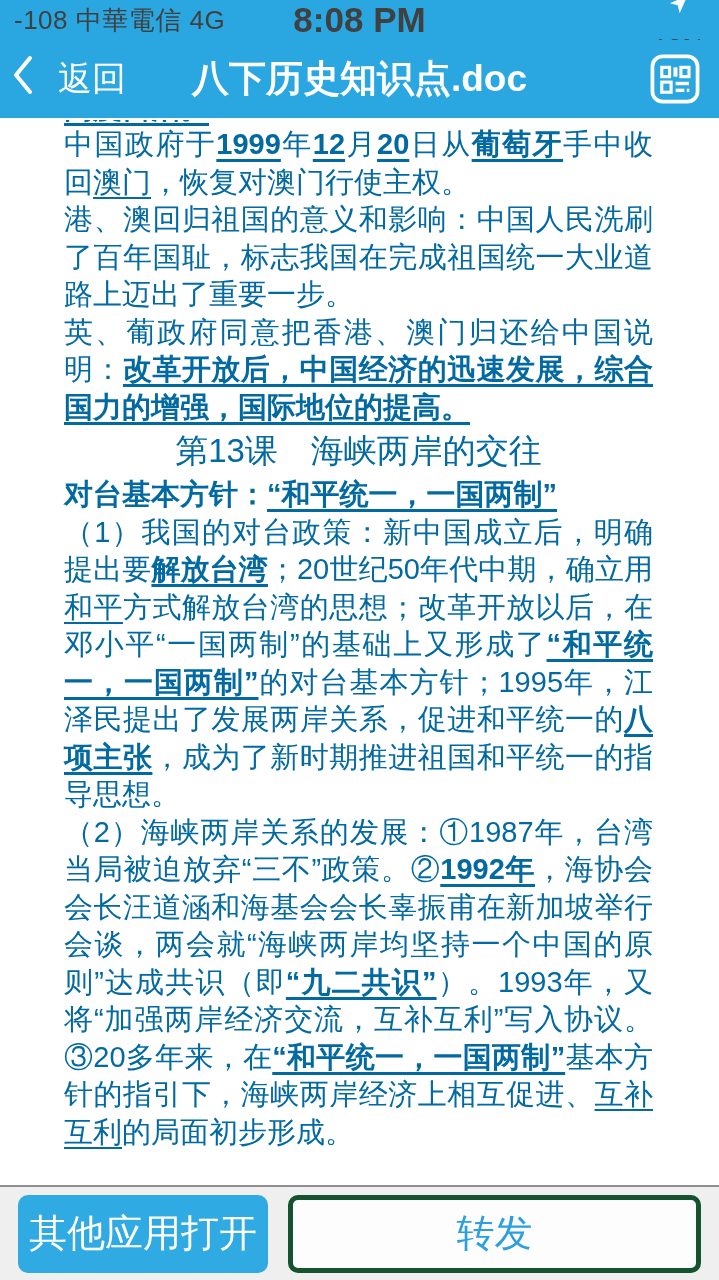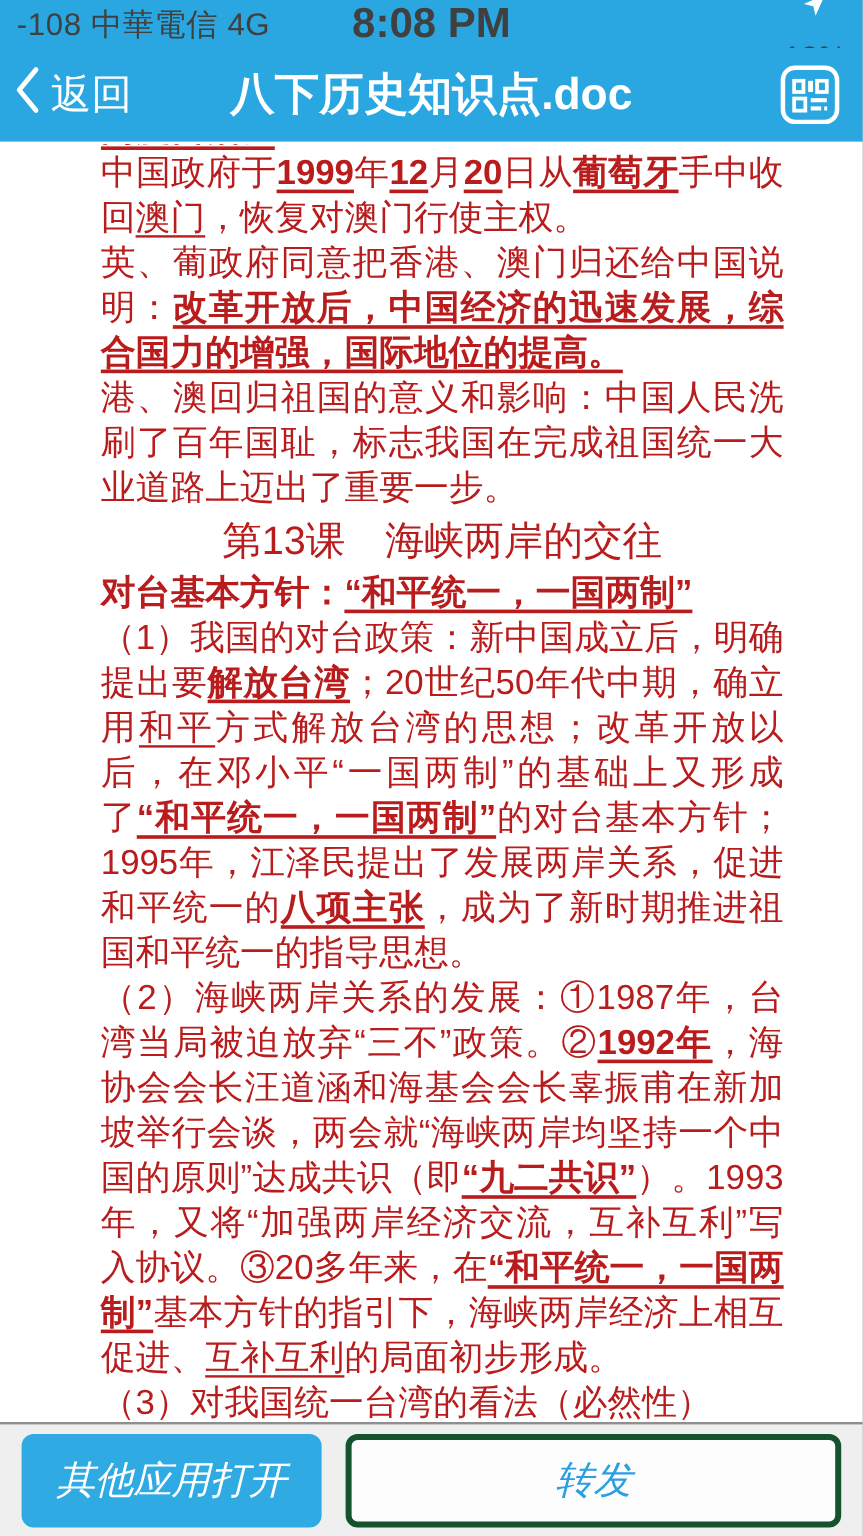--- a/index.html
+++ b/index.html
@@ -17,37 +17,37 @@
   .status-bar{height:40px;background:var(--blue);color:#404040;display:flex;align-items:center;padding:0 14px;position:relative;font-size:26px;}
   .sb-left{letter-spacing:.5px;}
   .sb-time{position:absolute;left:50%;transform:translateX(-50%);font-weight:700;font-size:35px;}
   .sb-right{margin-left:auto;display:flex;align-items:center;gap:10px;font-size:26px;flex-direction:column;}
   .battery{width:38px;height:18px;border:2px solid #fff;border-radius:4px;position:relative;display:inline-block;}
   .battery:after{content:"";position:absolute;right:-6px;top:4px;width:4px;height:8px;background:#fff;border-radius:0 2px 2px 0;}
   .battery .fill{position:absolute;left:2px;top:2px;bottom:2px;width:6px;background:var(--bat-red);border-radius:1px;}
 
   
   .nav-bar{height:78px;background:var(--blue);color:#fff;display:flex;align-items:center;position:relative;}
-  .back{position:absolute;left:12px;display:flex;align-items:center;gap:8px;font-size:34px;cursor:pointer;}
+  .back{position:absolute;left:12px;display:flex;align-items:center;gap:24px;font-size:34px;cursor:pointer;}
   .nav-title{position:absolute;left:50%;transform:translateX(-50%);font-size:37px;font-weight:700;white-space:nowrap;}
   .qr-btn{position:absolute;right:16px;top:11px;width:56px;height:56px;cursor:pointer;}
 
   
-  .doc{height:1067px;overflow:hidden;background:#fff;color:#b91c1c;padding:2px 66px 0 64px;margin-left:20px;}
+  .doc{height:1067px;overflow:hidden;background:#fff;color:#0369a1;padding:2px 66px 0 64px;}
   .para{font-size:29px;line-height:37.5px;text-align:justify;text-justify:inter-ideograph;}
   .para.h{text-align:center;font-size:33px;line-height:46px;margin:2px 0 2px 0;font-weight:400;}
   .para.partial{height:6px;overflow:hidden;position:relative;}
   .para.partial span{display:inline-block;transform:translateY(-30px);}
   .seg-b{font-weight:700;}
   .seg-u{text-decoration:underline;text-underline-offset:5px;text-decoration-thickness:2px;}
   .seg-bu{font-weight:700;text-decoration:underline;text-underline-offset:5px;text-decoration-thickness:2.5px;}
 
   
   .toolbar{height:95px;background:#efefef;border-top:2px solid #8f8f8f;display:flex;align-items:center;gap:20px;padding:0 18px;}
-  .tb-btn{height:78px;border-radius:10px;font-size:32px;font-family:inherit;cursor:pointer;display:flex;align-items:center;justify-content:center;font-style:italic;}
+  .tb-btn{height:78px;border-radius:10px;font-size:38px;font-family:inherit;cursor:pointer;display:flex;align-items:center;justify-content:center;}
   .tb-btn.primary{width:250px;background:var(--btn-blue);border:none;color:#fff;}
   .tb-btn.secondary{flex:1;background:#fdfdfd;border:5px solid #14532d;color:var(--btn-text);}
 </style>
 </head>
 <body>
 
 <div class="screen">
 
   <div class="status-bar">
     <span class="sb-left">-108 中華電信  4G</span>
@@ -94,27 +94,26 @@
         <rect x="18.4" y="24.2" width="5.6" height="2.2" fill="#fff"></rect>
         <rect x="25.6" y="24.2" width="1.6" height="2.2" fill="#fff"></rect>
       </svg>
     </div>
   </div>
 
   <div class="doc">
     <div id="doc-content">
         <p class="para partial"><span class="seg-bu">高度自治。</span></p>
         <p class="para "><span>中国政府于</span><span class="seg-bu">1999</span><span>年</span><span class="seg-bu">12</span><span>月</span><span class="seg-bu">20</span><span>日从</span><span class="seg-bu">葡萄牙</span><span>手中收回</span><span class="seg-u">澳门</span><span>，恢复对澳门行使主权。</span></p>
+        <p class="para "><span>港、澳回归祖国的意义和影响：中国人民洗刷了百年国耻，标志我国在完成祖国统一大业道路上迈出了重要一步。</span></p>
         <p class="para "><span>英、葡政府同意把香港、澳门归还给中国说明：</span><span class="seg-bu">改革开放后，中国经济的迅速发展，综合国力的增强，国际地位的提高。</span></p>
-        <p class="para "><span>港、澳回归祖国的意义和影响：中国人民洗刷了百年国耻，标志我国在完成祖国统一大业道路上迈出了重要一步。</span></p>
         <p class="para h"><span>第13课　海峡两岸的交往</span></p>
         <p class="para "><span class="seg-b">对台基本方针：</span><span class="seg-bu">“和平统一，一国两制”</span></p>
         <p class="para "><span>（1）我国的对台政策：新中国成立后，明确提出要</span><span class="seg-bu">解放台湾</span><span>；20世纪50年代中期，确立用</span><span class="seg-u">和平</span><span>方式解放台湾的思想；改革开放以后，在邓小平“一国两制”的基础上又形成了</span><span class="seg-bu">“和平统一，一国两制”</span><span>的对台基本方针；1995年，江泽民提出了发展两岸关系，促进和平统一的</span><span class="seg-bu">八项主张</span><span>，成为了新时期推进祖国和平统一的指导思想。</span></p>
         <p class="para "><span>（2）海峡两岸关系的发展：①1987年，台湾当局被迫放弃“三不”政策。②</span><span class="seg-bu">1992年</span><span>，海协会会长汪道涵和海基会会长辜振甫在新加坡举行会谈，两会就“海峡两岸均坚持一个中国的原则”达成共识（即</span><span class="seg-bu">“九二共识”</span><span>）。1993年，又将“加强两岸经济交流，互补互利”写入协议。③20多年来，在</span><span class="seg-bu">“和平统一，一国两制”</span><span>基本方针的指引下，海峡两岸经济上相互促进、</span><span class="seg-u">互补互利</span><span>的局面初步形成。</span></p>
-        <p class="para "><span>（3）对我国统一台湾的看法（必然性）</span></p>
       </div>
   </div>
 
   <div class="toolbar">
     <button class="tb-btn primary">其他应用打开</button>
     <button class="tb-btn secondary">转发</button>
   </div>
 
 </div>
 

